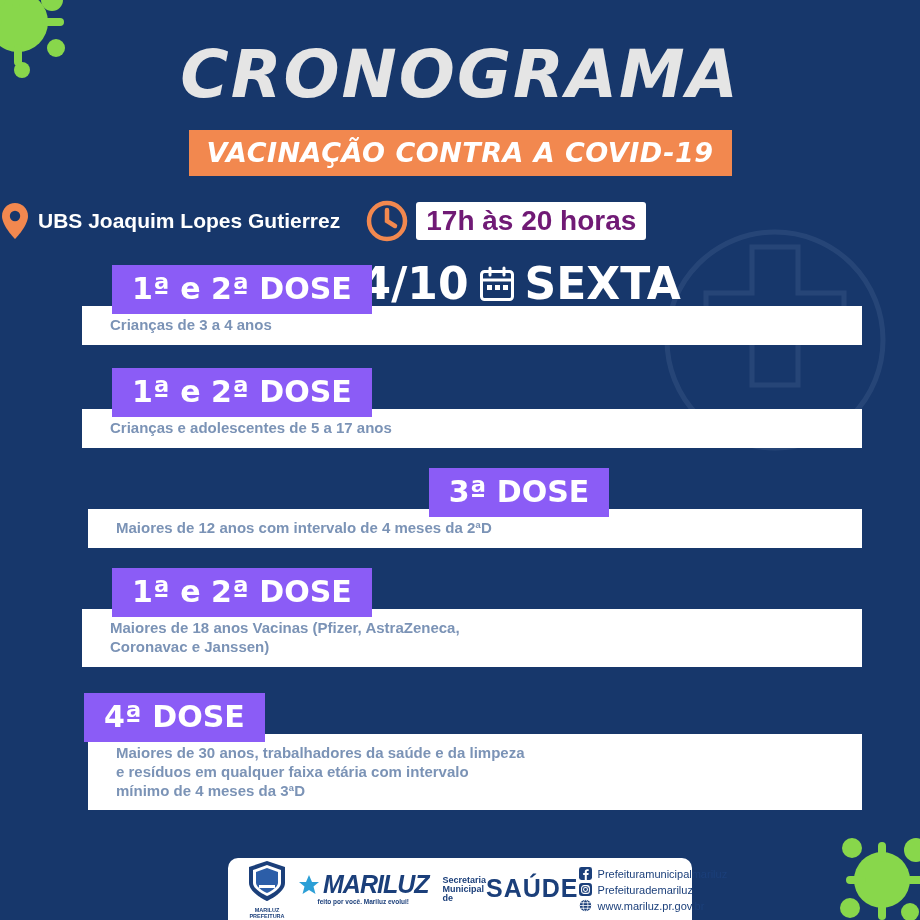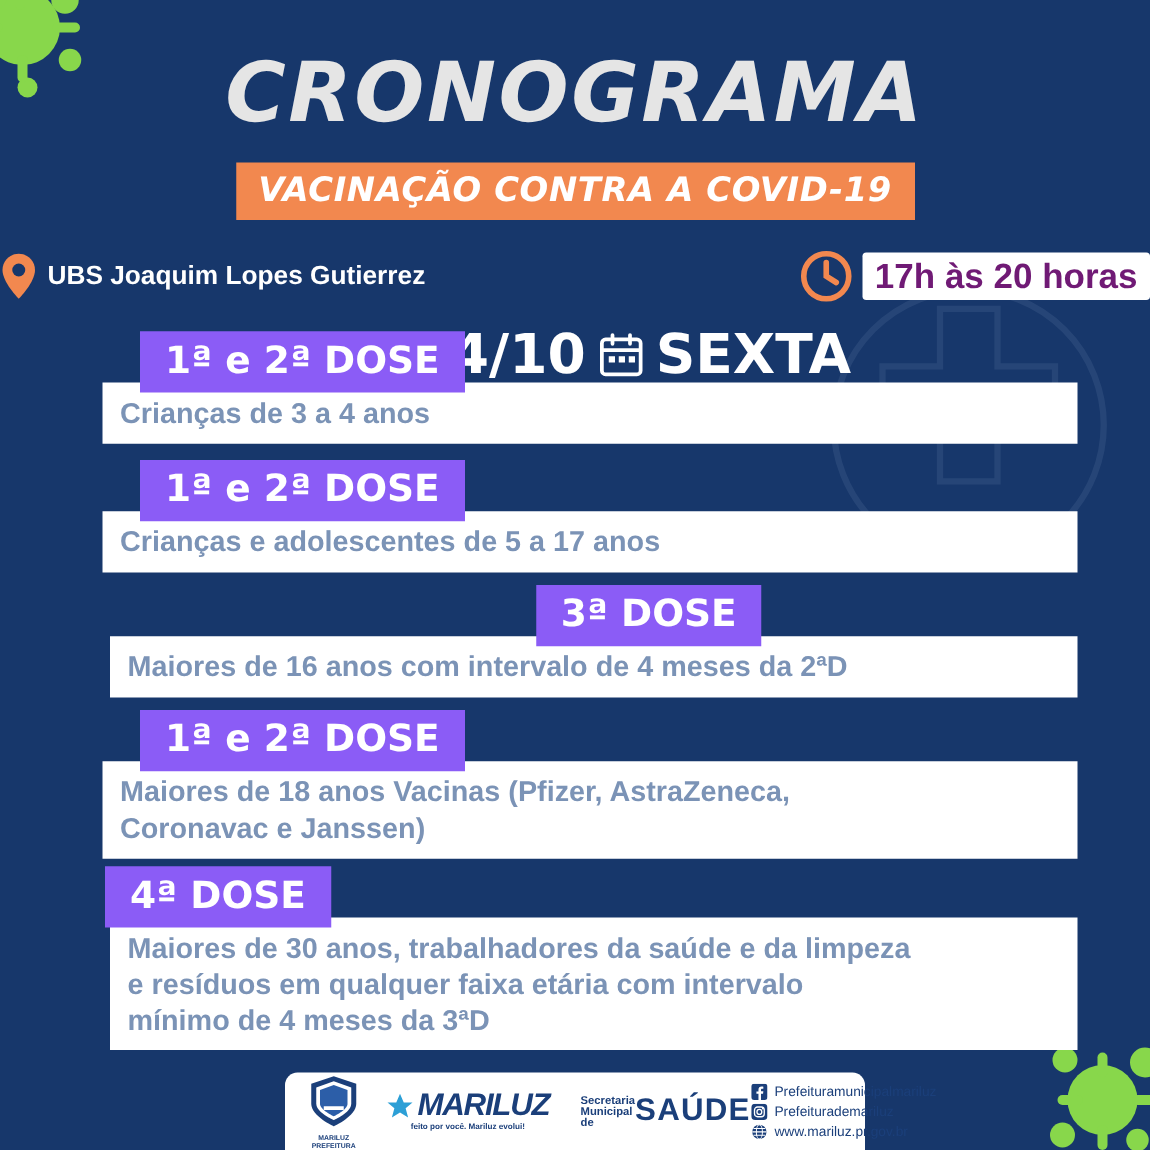--- a/index.html
+++ b/index.html
@@ -35,21 +35,21 @@
   .subtitle{
     display:inline-block;background:#f2884f;color:#ffffff;
     font-size:27px;font-weight:bold;letter-spacing:.5px;
     padding:7px 18px 8px 18px;
     font-family:"DejaVu Sans", sans-serif;
   }
 
   
   .info-row{
     position:absolute;top:200px;left:0;right:0;
-    display:flex;align-items:center;justify-content:space-between;gap:26px;
+    display:flex;align-items:center;justify-content:flex-start;gap:26px;
   }
   .info-item{display:flex;align-items:center;gap:8px;}
   .info-text{color:#ffffff;font-size:21px;font-weight:bold;}
   .hours-pill{
     background:#ffffff;color:#701a75;font-size:28px;font-weight:bold;
     padding:3px 10px;border-radius:3px;
   }
 
   
   .date-line{
@@ -65,31 +65,31 @@
     display:inline-block;background:#8b5cf6;color:#ffffff;
     font-weight:bold;font-size:30px;padding:6px 20px 8px 20px;
     font-family:"DejaVu Sans", sans-serif;
     position:relative;z-index:3;
   }
   .bar{
     background:#ffffff;margin-top:-8px;position:relative;z-index:2;
     padding:10px 0 10px 0;
   }
   .bar p{
-    margin:0;color:#7b93b6;font-size:23px;font-weight:bold;
-    line-height:1.25;padding-left:14px;
+    margin:0;color:#7b93b6;font-size:15px;font-weight:bold;
+    line-height:1.25;padding-left:28px;
   }
 
   
   .footer{
     position:absolute;left:228px;right:228px;bottom:0;height:62px;
     background:#ffffff;border-radius:10px 10px 0 0;
     display:flex;align-items:center;
   }
-  .footer-logos{display:flex;align-items:center;gap:21px;padding-left:18px;}
+  .footer-logos{display:flex;align-items:center;gap:10px;padding-left:18px;}
   .brasao{width:42px;height:44px;}
   .mariluz-logo{display:flex;flex-direction:column;align-items:center;line-height:1;}
   .mariluz-word{display:flex;align-items:center;gap:3px;}
   .mariluz-text{color:#1b3f7a;font-size:25px;font-weight:bold;font-style:italic;letter-spacing:-1px;}
   .mariluz-sub{color:#1b3f7a;font-size:6.5px;font-weight:bold;margin-top:2px;}
   .saude{display:flex;flex-direction:row;line-height:1;margin-left:4px;}
   .saude-top{color:#1b3f7a;font-size:9px;font-weight:bold;}
   .saude-big{color:#1b3f7a;font-size:25px;font-weight:bold;letter-spacing:1px;}
   .socials{
     margin-left:auto;padding-right:16px;display:flex;flex-direction:column;
@@ -190,21 +190,21 @@
     <div class="bar" style="margin-left:82px;margin-right:58px;">
       <p>Crianças e adolescentes de 5 a 17 anos</p>
     </div>
   </div>
 
   <div class="block" style="top:468px;">
     <div style="padding-left:118px;text-align:center;">
       <span class="tag">3ª DOSE</span>
     </div>
     <div class="bar" style="margin-left:88px;margin-right:58px;">
-      <p>Maiores de 16 anos com intervalo de 4 meses da 2ªD</p>
+      <p>Maiores de 12 anos com intervalo de 4 meses da 2ªD</p>
     </div>
   </div>
 
   <div class="block" style="top:568px;">
     <div style="padding-left:112px;">
       <span class="tag">1ª e 2ª DOSE</span>
     </div>
     <div class="bar" style="margin-left:82px;margin-right:58px;">
       <p>Maiores de 18 anos Vacinas (Pfizer, AstraZeneca,</p>
       <p>Coronavac e Janssen)</p>

